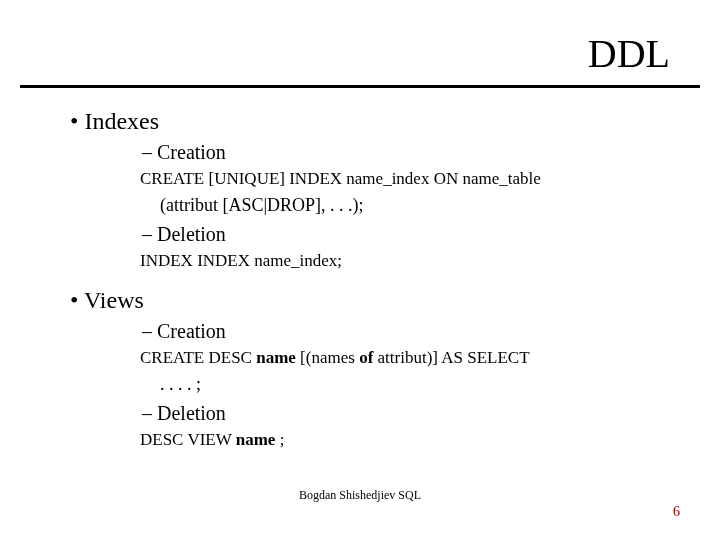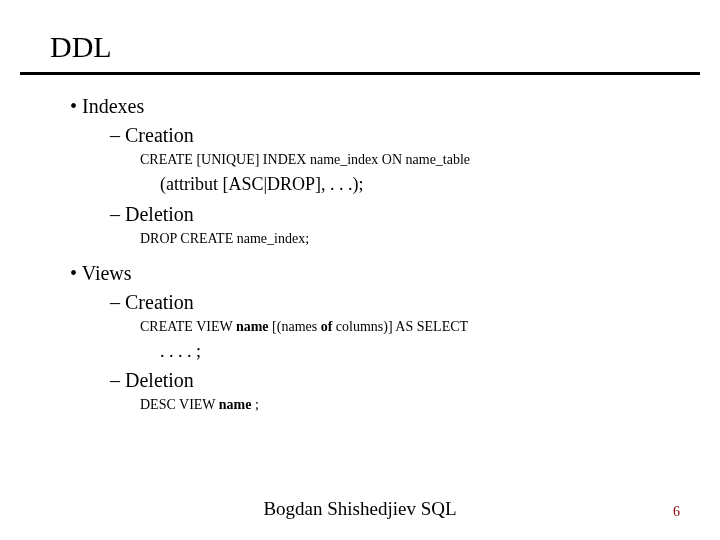--- a/index.html
+++ b/index.html
@@ -6,61 +6,61 @@
     body {
       width: 720px;
       height: 540px;
       background: #ffffff;
       font-family: "Times New Roman", Times, serif;
       color: #000000;
       position: relative;
       padding: 30px 50px 30px 50px;
     }
     .title {
-      text-align: left;
-      font-size: 30px;
+      text-align: right;
+      font-size: 40px;
       font-weight: normal;
       margin-bottom: 8px;
     }
     .rule {
       border: none;
       border-top: 3px solid #000000;
       margin: 0 -30px 20px -30px;
     }
     .bullet-1 {
-      font-size: 20px;
+      font-size: 24px;
       margin-left: 20px;
       margin-top: 14px;
       margin-bottom: 6px;
     }
     .bullet-2 {
       font-size: 20px;
-      margin-left: 60px;
+      margin-left: 92px;
       margin-top: 6px;
       margin-bottom: 4px;
     }
     .code-block {
-      font-size: 14px;
+      font-size: 17px;
       margin-left: 90px;
       margin-top: 2px;
       margin-bottom: 4px;
       line-height: 1.3;
     }
     .code-indent {
       margin-left: 110px;
       font-size: 18px;
       line-height: 1.3;
     }
     .footer-center {
       position: absolute;
-      bottom: 20px;
+      bottom: 37px;
       left: 0;
       right: 0;
       text-align: center;
-      font-size: 19px;
+      font-size: 12px;
     }
     .footer-right {
       position: absolute;
       bottom: 20px;
       right: 40px;
       font-size: 14px;
       color: #8b0000;
     }
     .bold { font-weight: bold; }
   </style>
@@ -70,25 +70,25 @@
 <h1 class="title">DDL</h1>
 <hr class="rule">
 
 <div class="bullet-1">• <span>Indexes</span></div>
 
 <div class="bullet-2">– <span>Creation</span></div>
 <div class="code-block">CREATE [UNIQUE] INDEX name_index ON name_table</div>
 <div class="code-indent">(attribut [ASC|DROP], . . .);</div>
 
 <div class="bullet-2">– <span>Deletion</span></div>
-<div class="code-block">DROP CREATE name_index;</div>
+<div class="code-block">INDEX INDEX name_index;</div>
 
 <div class="bullet-1">• <span>Views</span></div>
 
 <div class="bullet-2">– <span>Creation</span></div>
-<div class="code-block"><span>CREATE VIEW </span><span class="bold">name</span><span> [(names </span><span class="bold">of </span><span>columns)] AS SELECT</span></div>
+<div class="code-block"><span>CREATE DESC </span><span class="bold">name</span><span> [(names </span><span class="bold">of </span><span>attribut)] AS SELECT</span></div>
 <div class="code-indent">. . . . ;</div>
 
 <div class="bullet-2">– <span>Deletion</span></div>
 <div class="code-block"><span>DESC VIEW </span><span class="bold">name</span><span> ;</span></div>
 
 <div class="footer-center">Bogdan Shishedjiev SQL</div>
 <div class="footer-right">6</div>
 
 </body></html>

